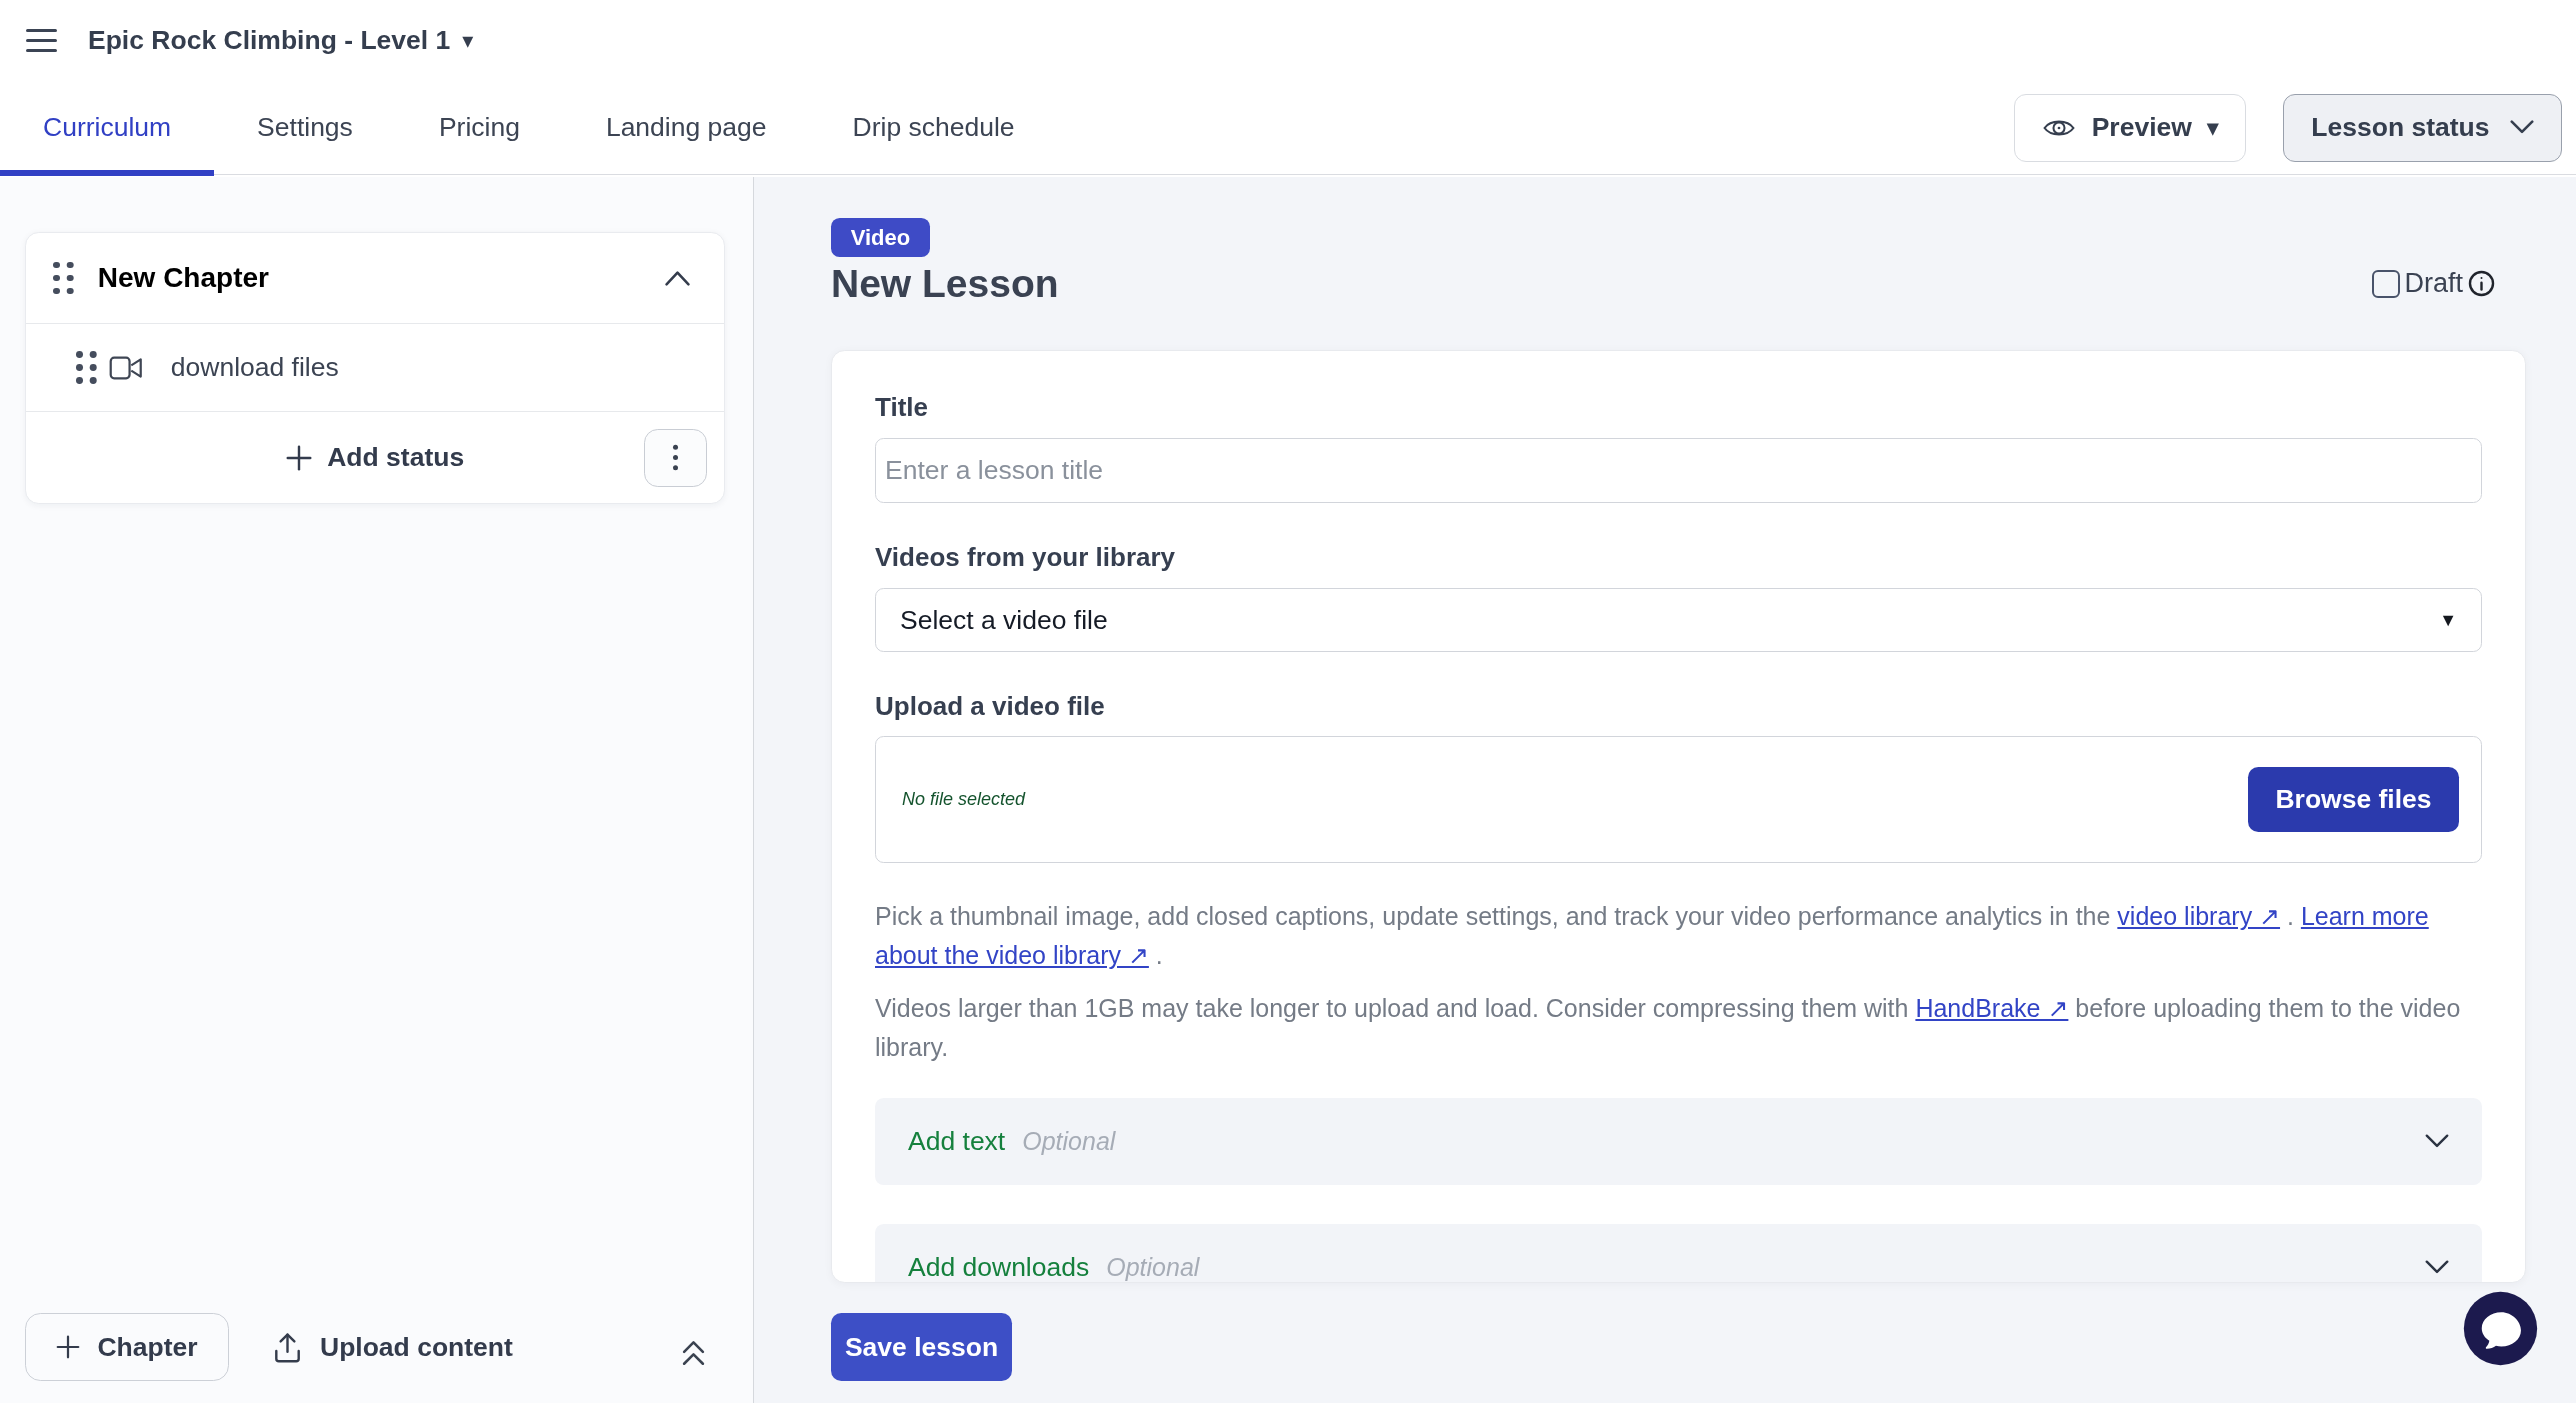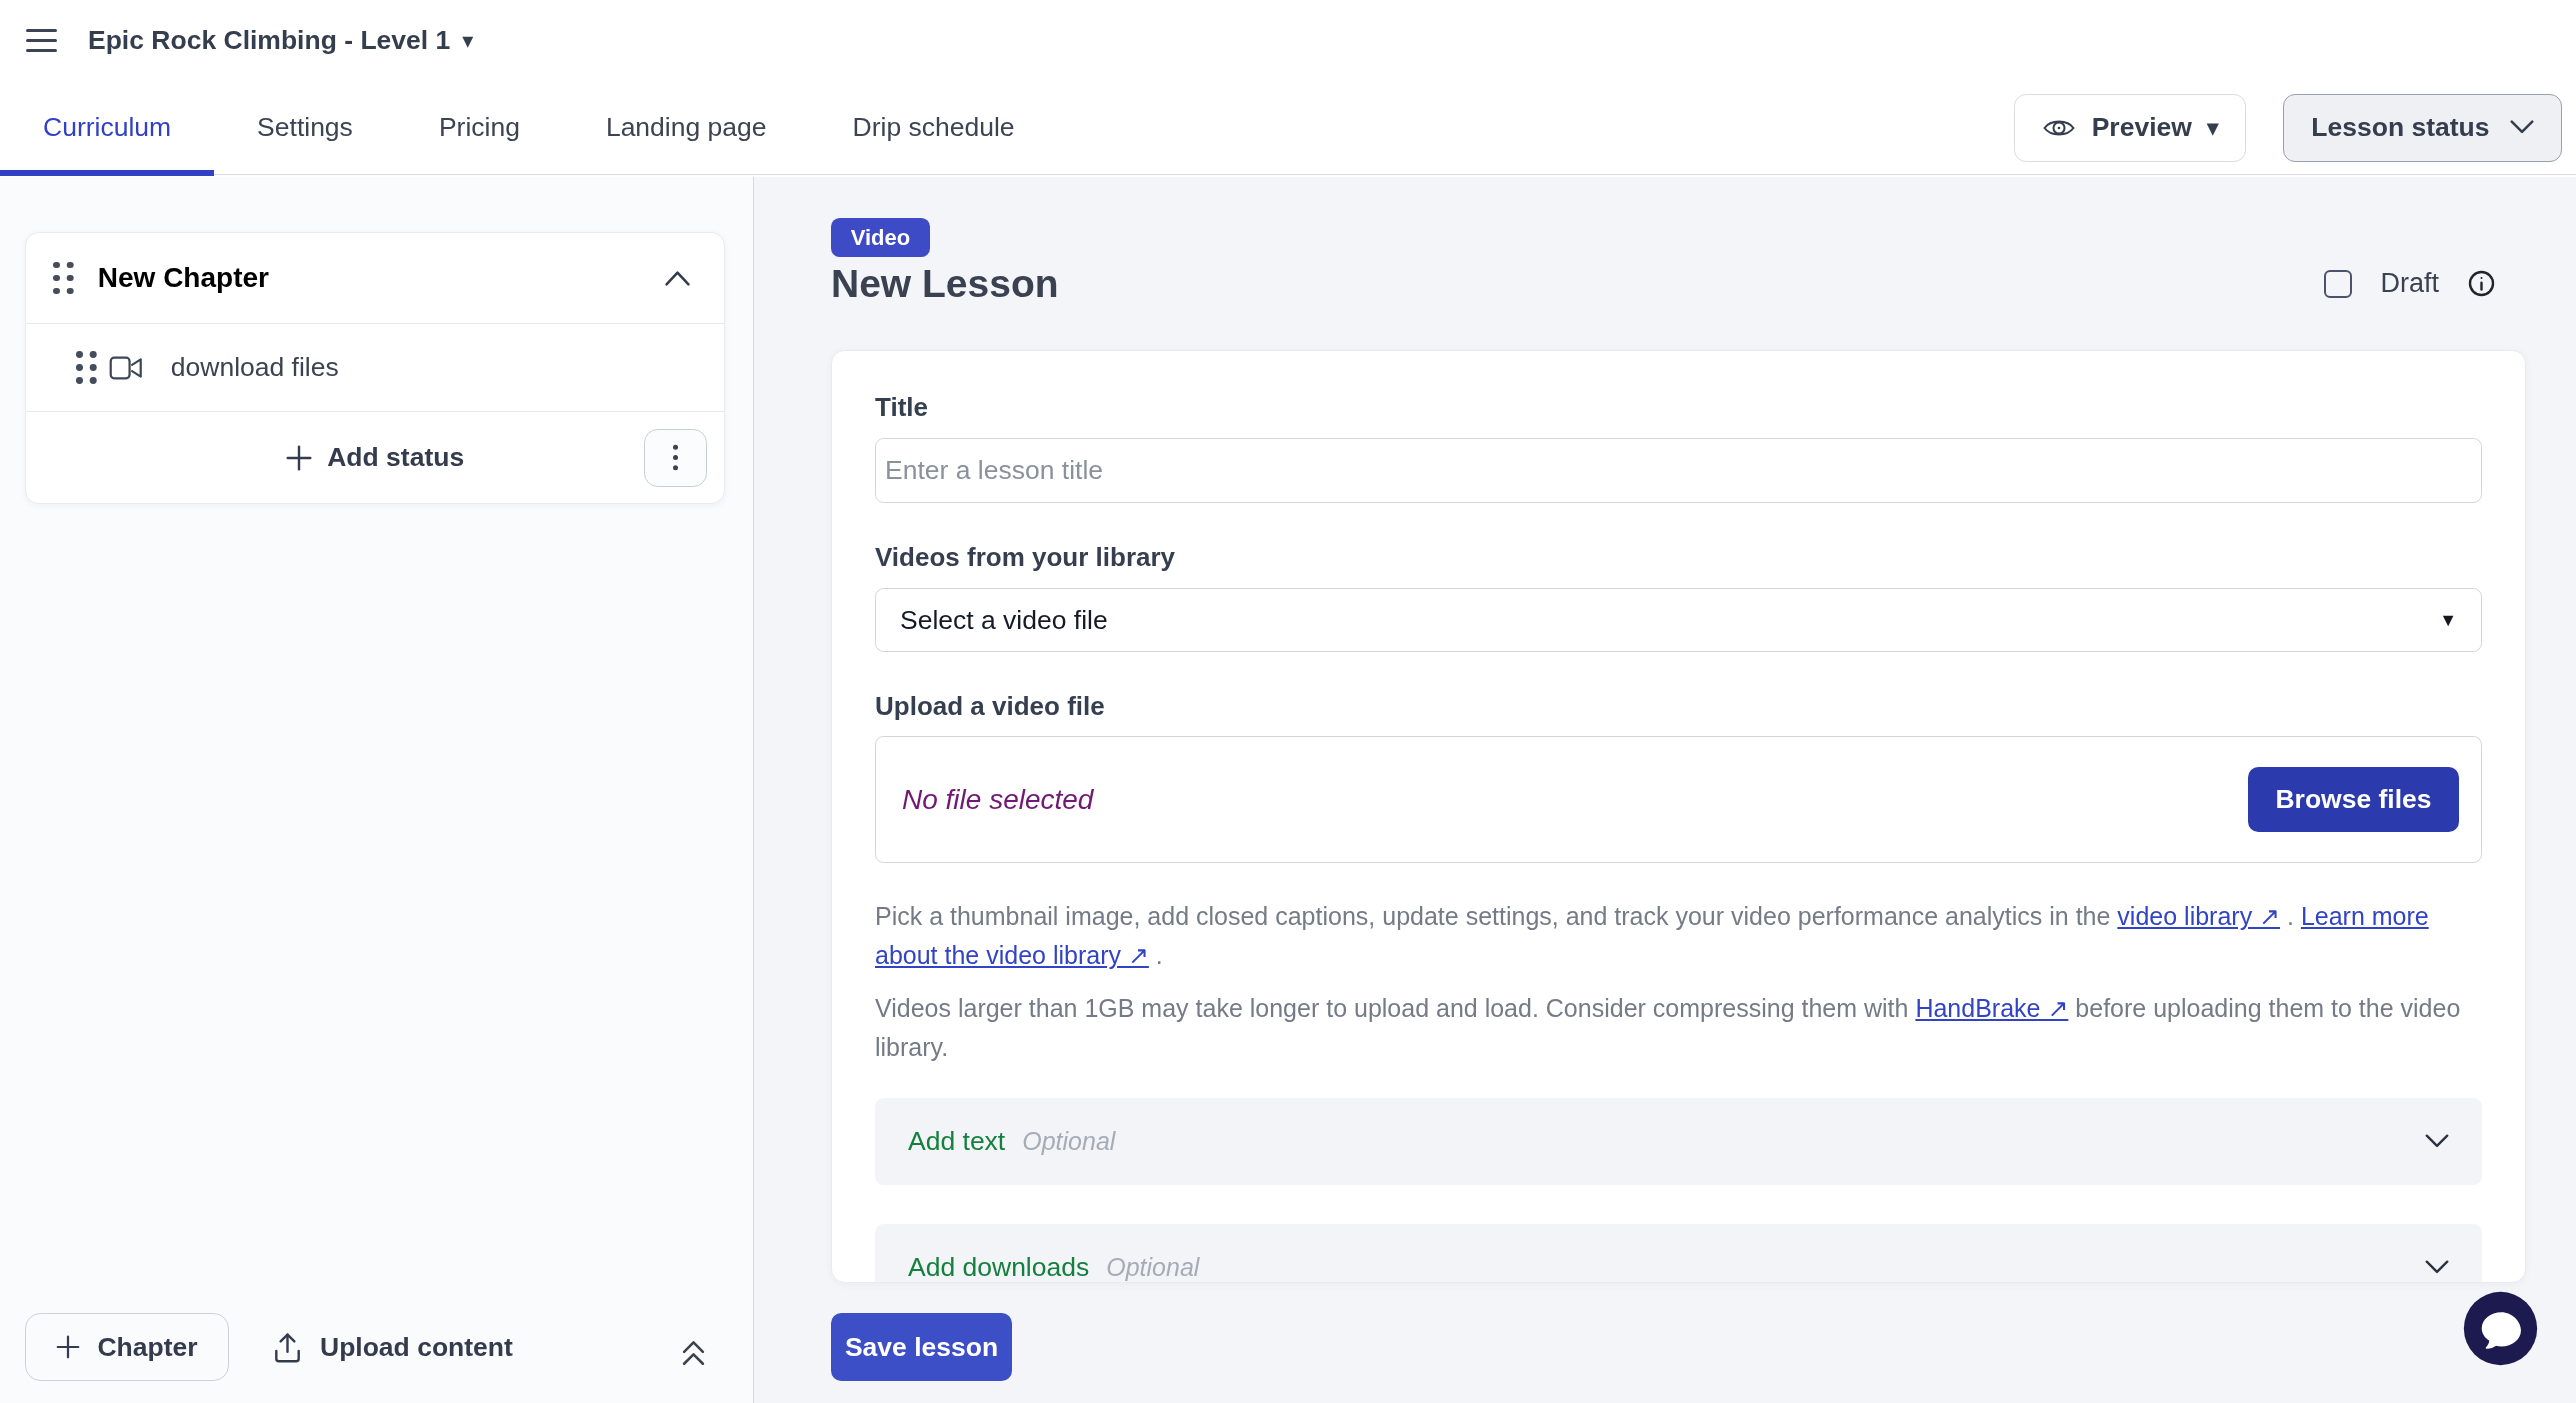--- a/index.html
+++ b/index.html
@@ -90,21 +90,21 @@
   }
   .collapse-btn { position:absolute; right:45px; bottom:36px; cursor:pointer; }
 
   
   .type-badge {
     position:absolute; left:77px; top:41px; height:39px; padding:0 19.7px;
     background:#3e4bc6; color:#fff; border-radius:8.6px;
     font-size:22px; font-weight:600; display:flex; align-items:center;
   }
   .lesson-heading { position:absolute; left:77px; top:85px; font-size:39px; font-weight:600; color:#3a4252; }
-  .draft-group { position:absolute; right:80px; top:91px; display:flex; align-items:center; gap:28px; }
+  .draft-group { position:absolute; right:80px; top:91px; display:flex; align-items:center; gap:4px; }
   .draft-checkbox { width:28px; height:28px; border:2.6px solid #49536a; border-radius:6px; background:transparent; cursor:pointer; }
   .draft-label { font-size:27px; color:#3a4252; }
 
   
   .form-card {
     position:absolute; left:77px; top:173px; width:1695px; height:933px;
     background:#fff; border:0.9px solid #e8eaee; border-radius:13.7px;
     box-shadow:0 1.7px 8.6px rgba(20,30,60,.04);
     padding:0 43px; overflow:hidden;
   }
@@ -119,21 +119,21 @@
   .select-box {
     margin-top:15.4px; width:100%; height:64px; border:1.7px solid #d2d5db; border-radius:8.6px;
     display:flex; align-items:center; justify-content:space-between; padding:0 24px;
     font-size:26.5px; color:#151b26; background:#fff; cursor:pointer;
   }
   .select-caret { font-size:18px; color:#14181f; }
   .upload-box {
     margin-top:13.7px; width:100%; height:127px; border:1.7px solid #d2d5db; border-radius:8.6px;
     display:flex; align-items:center; justify-content:space-between; padding:0 22px 0 26px; background:#fff;
   }
-  .no-file { font-style:italic; font-size:28px; color:#701a75; }
+  .no-file { font-style:italic; font-size:18px; color:#14532d; }
   .browse-btn {
     width:211px; height:65px; background:#2b3aad; border:none; border-radius:10.3px;
     color:#fff; font-size:26.5px; font-weight:600; cursor:pointer; font-family:"Liberation Sans", sans-serif;
   }
   .help { margin-top:34px; font-size:25px; line-height:39px; color:#747b86; max-width:1609px; }
   .help.second { margin-top:13.7px; }
   .help a.lnk { color:#3244c6; text-decoration:underline; cursor:pointer; }
   .accordion {
     margin-top:31px; width:100%; height:87px; background:#f2f4f8; border-radius:8.6px;
     display:flex; align-items:center; justify-content:space-between; padding:0 33px; cursor:pointer;

